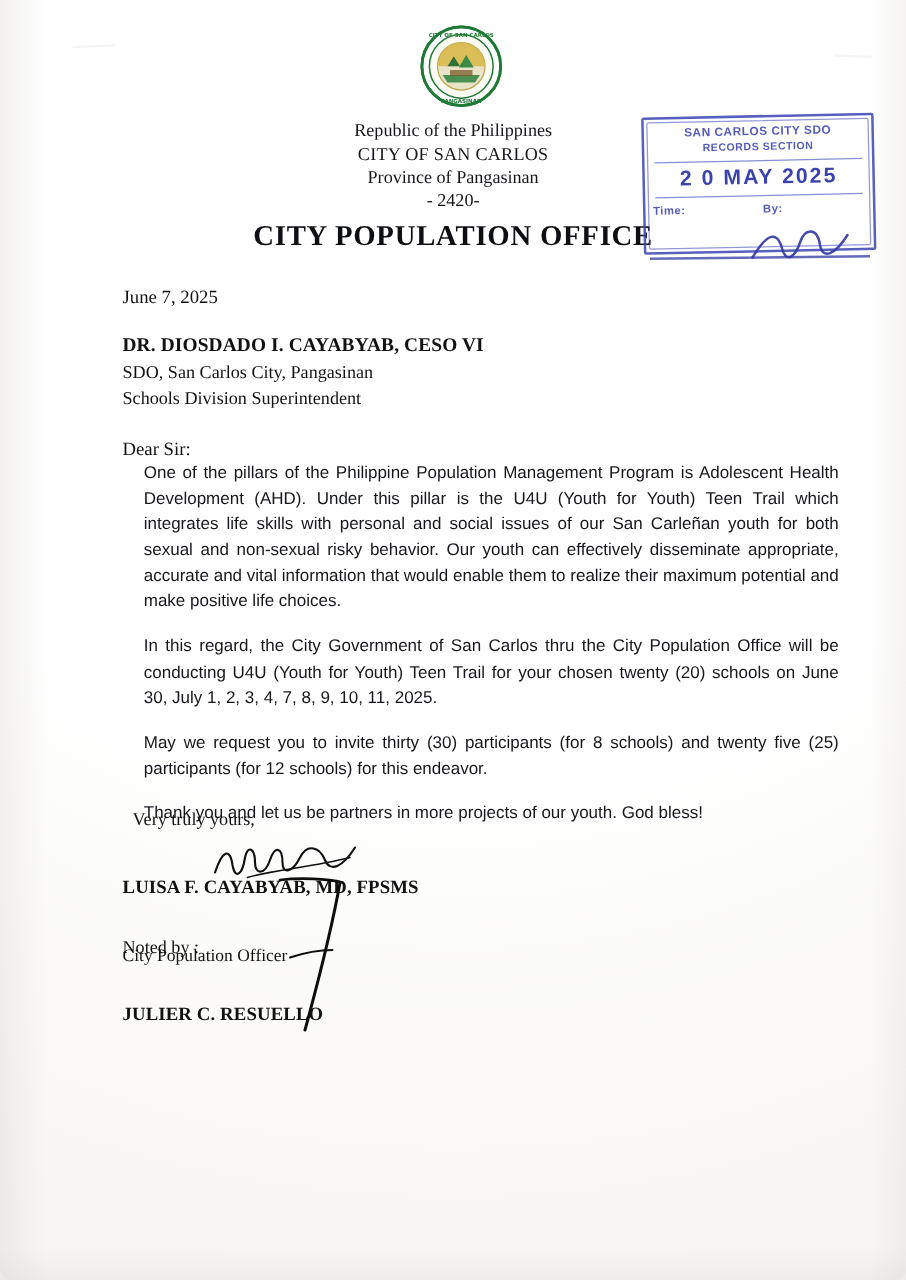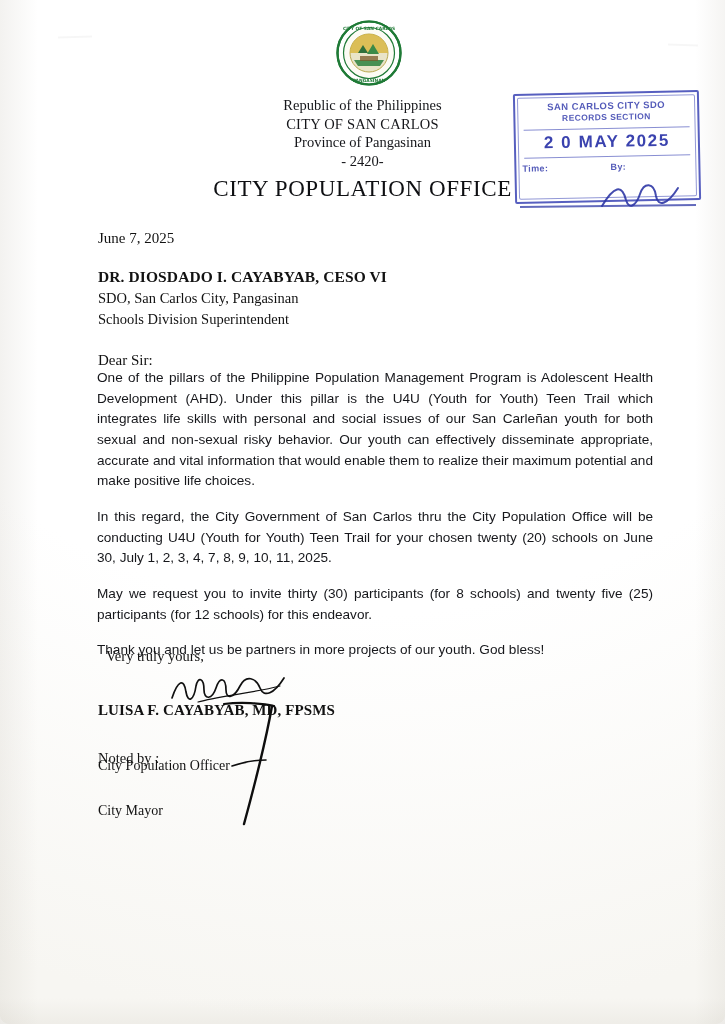--- a/index.html
+++ b/index.html
@@ -65,21 +65,21 @@
   }
   .letterhead .l2 { letter-spacing: 0.2px; }
 
   .office-title {
     position: absolute;
     left: 0;
     right: 0;
     top: 176px;
     text-align: center;
     font-family: "Liberation Serif", serif;
-    font-weight: normal;
+    font-weight: bold;
     font-size: 23px;
     letter-spacing: 0.6px;
     color: #0e0f12;
   }
 
   
   .stamp {
     position: absolute;
     left: 514px;
     top: 92px;
@@ -185,21 +185,21 @@
 
   .salutation {
     position: absolute;
     left: 98px;
     top: 352px;
     font-size: 15px;
   }
 
   .body {
     position: absolute;
-    left: 97px;
+    left: 115px;
     top: 368px;
     width: 556px;
     font-family: "Liberation Sans", sans-serif;
     font-size: 13.6px;
     line-height: 1.52;
     color: #16171b;
     text-align: justify;
   }
   .body p { margin: 0 0 15px 0; }
   .body p:last-child { margin-bottom: 0; }
@@ -343,16 +343,16 @@
 
   <div class="sig-ink sig-mayor">
     <svg viewBox="0 0 56 130" width="56" height="130" aria-hidden="true">
       <path d="M2 4 C18 2, 40 3, 52 6" fill="none" stroke="#0e0e0e" stroke-width="2.2" stroke-linecap="round"></path>
       <path d="M50 6 C44 40, 34 80, 22 124" fill="none" stroke="#0e0e0e" stroke-width="2.4" stroke-linecap="round"></path>
       <path d="M10 66 C22 62, 34 60, 44 60" fill="none" stroke="#0e0e0e" stroke-width="1.6" stroke-linecap="round"></path>
     </svg>
   </div>
 
   <div class="sig-block-2">
-    <div class="title">City Mayor</div>
+    <div class="name">JULIER C. RESUELLO</div>
   </div>
 
 </div>
 
 </body></html>

